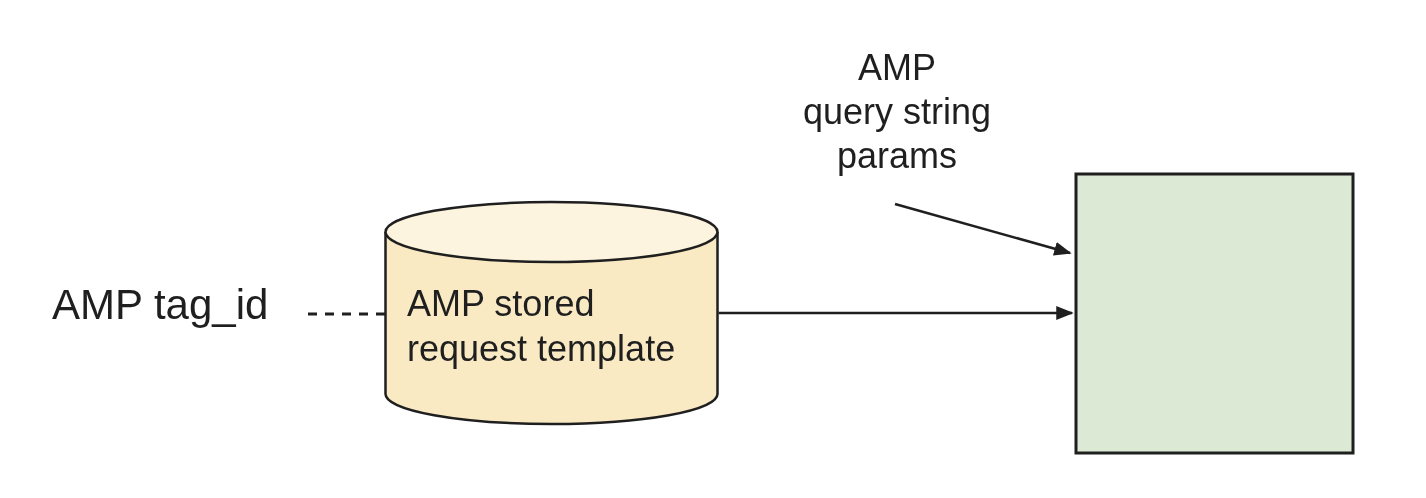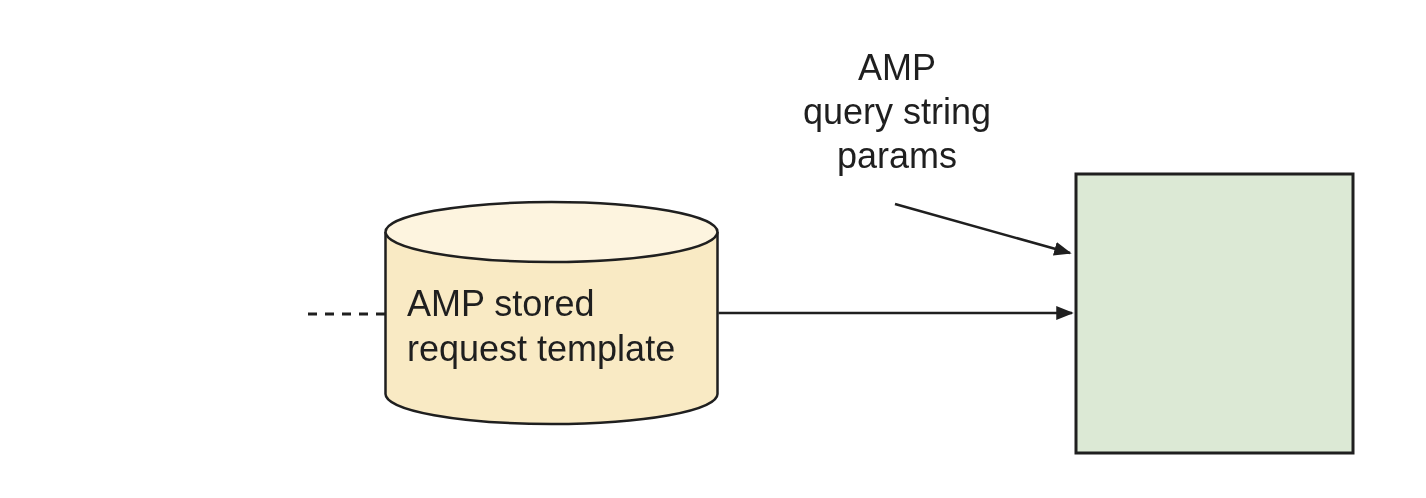--- a/index.html
+++ b/index.html
@@ -72,20 +72,21 @@
       <ellipse cx="551.5" cy="232" rx="166" ry="30" stroke="#1f1f1f" stroke-width="2.5" fill="#fdf4df"></ellipse>
     </g>
 
     <rect x="1076" y="174" width="277" height="279" stroke="#1f1f1f" stroke-width="3" fill="#dce9d5"></rect>
 
     <line x1="718.5" y1="313" x2="1072" y2="313" stroke="#1f1f1f" stroke-width="2.5" marker-end="url(#arrowhead)"></line>
 
     <line x1="895" y1="204" x2="1070" y2="253" stroke="#1f1f1f" stroke-width="2.5" marker-end="url(#arrowhead)"></line>
   </svg>
 
+  <div class="label label-tag-id">AMP tag_id</div>
 
   <div class="label label-cylinder">AMP stored
 request template</div>
 
   <div class="label label-query-params">AMP
 query string
 params</div>
 
 
 </div>

